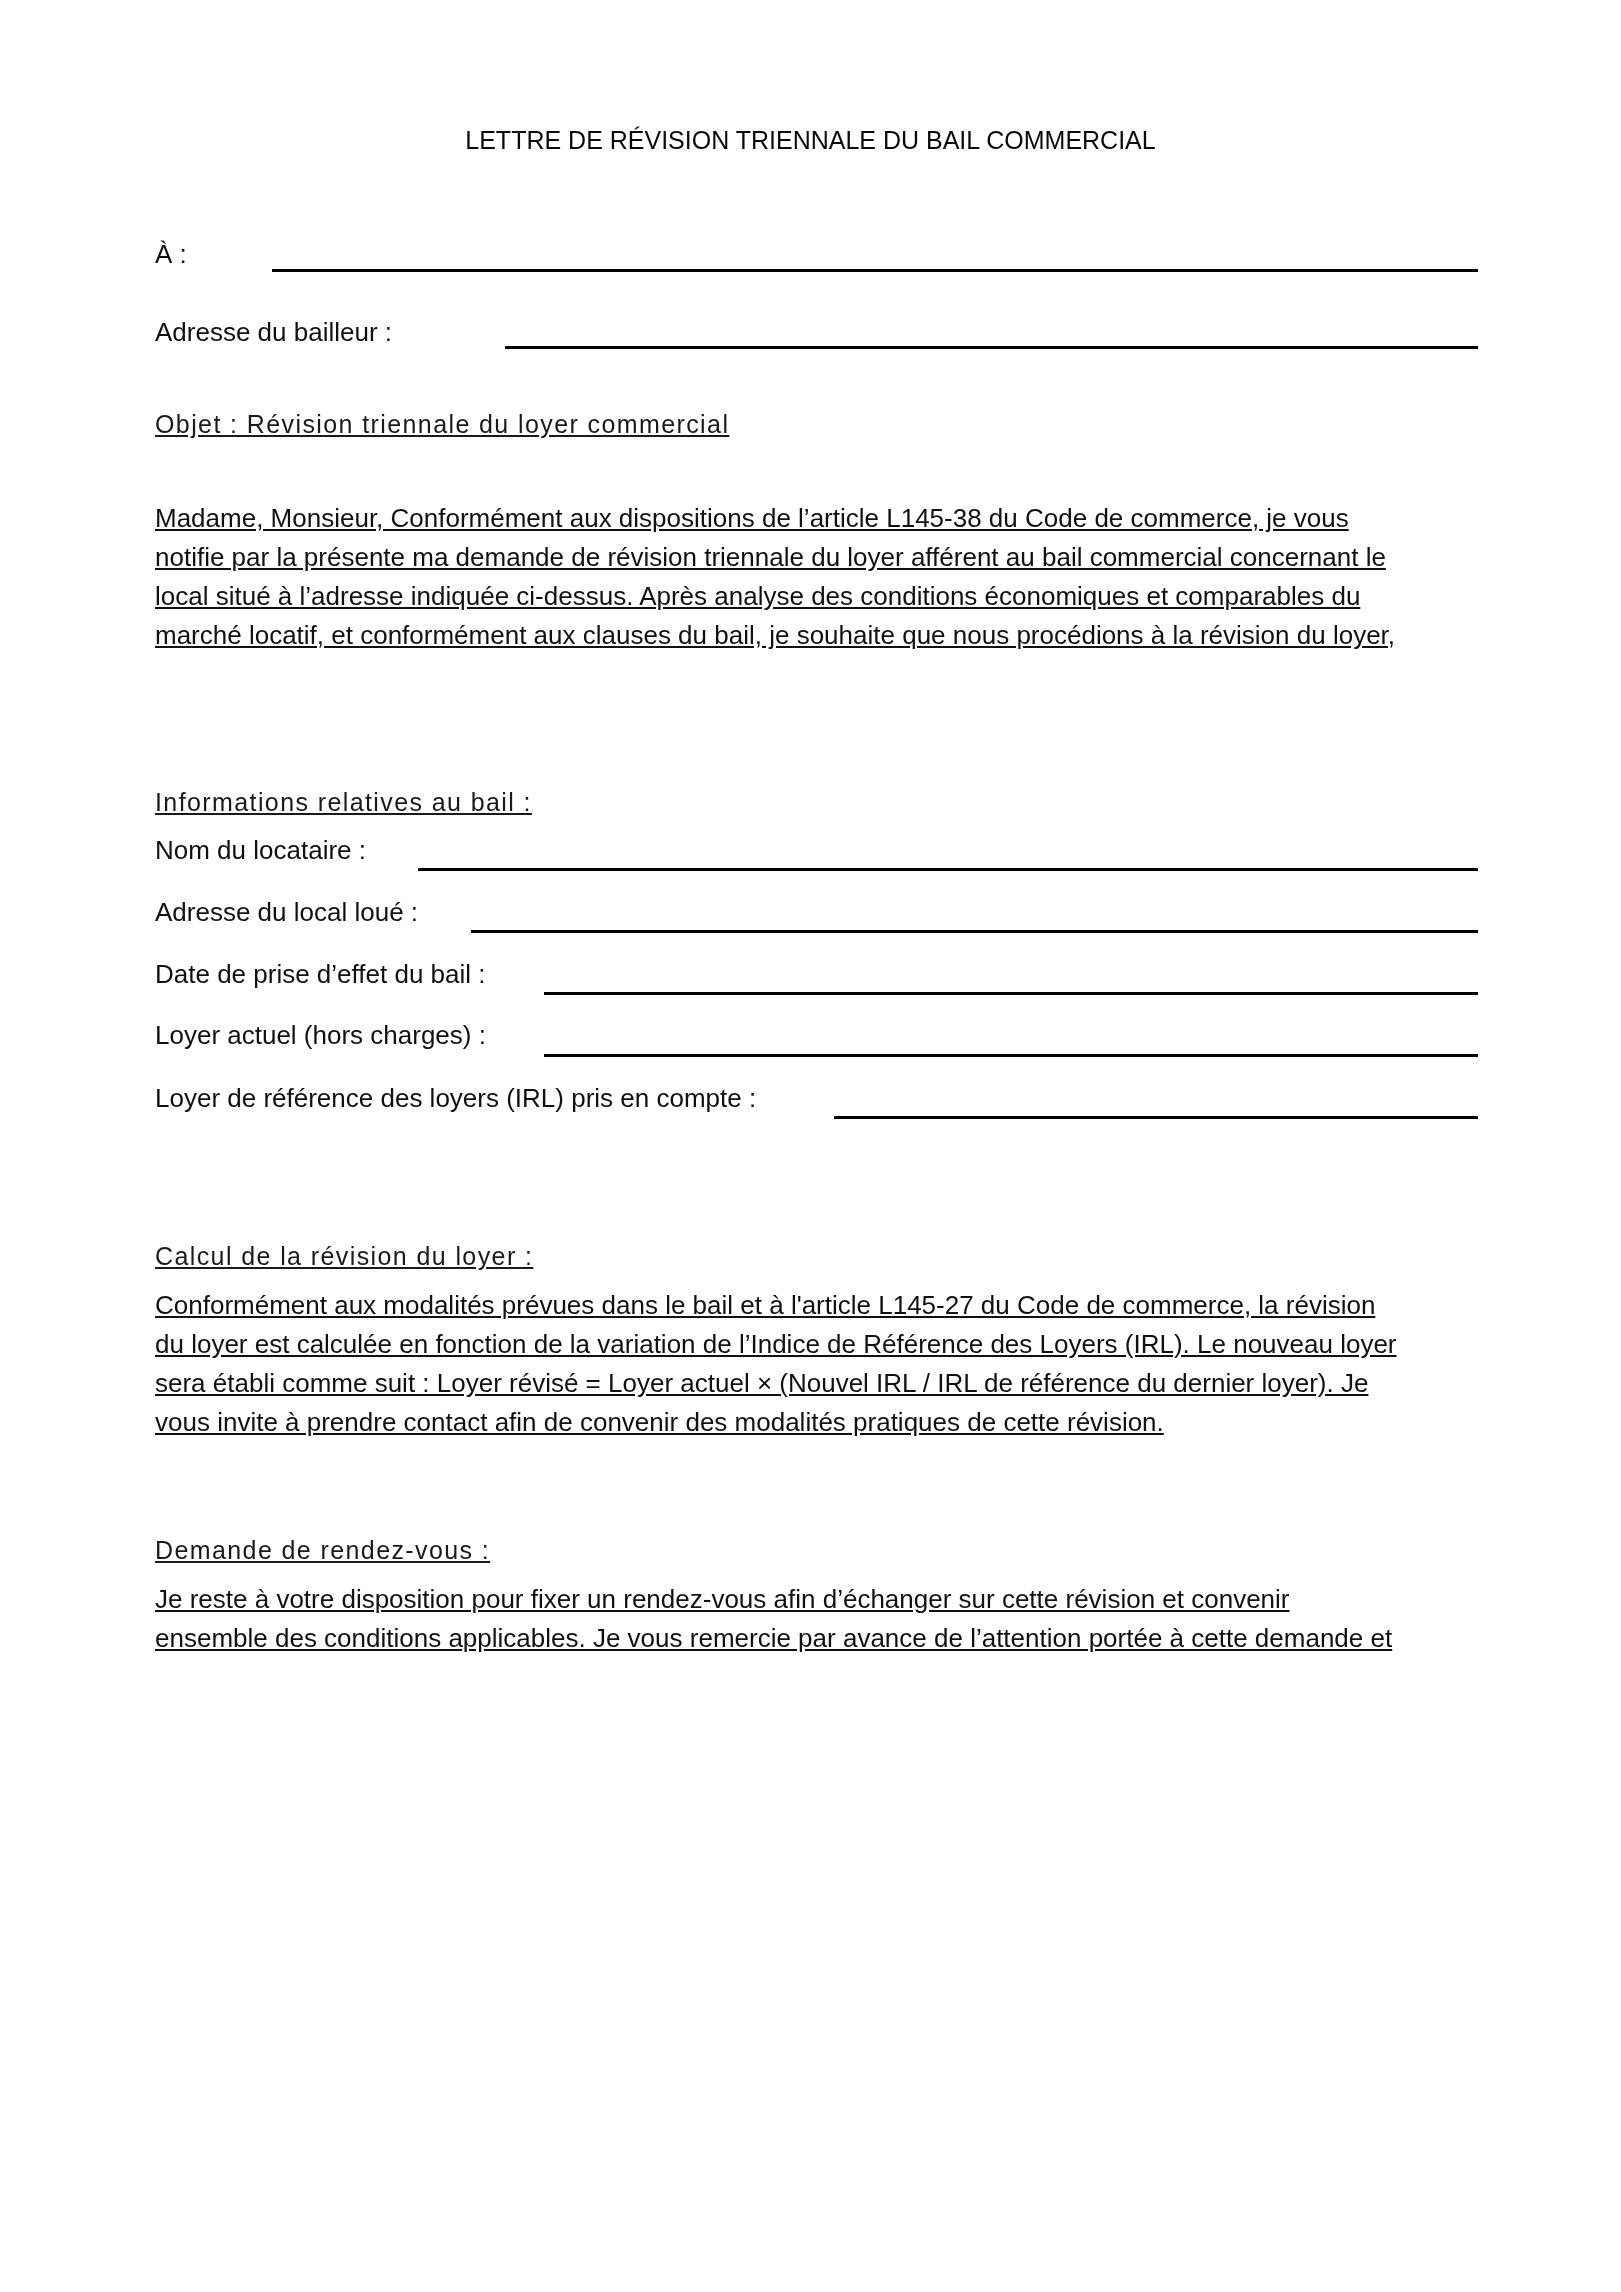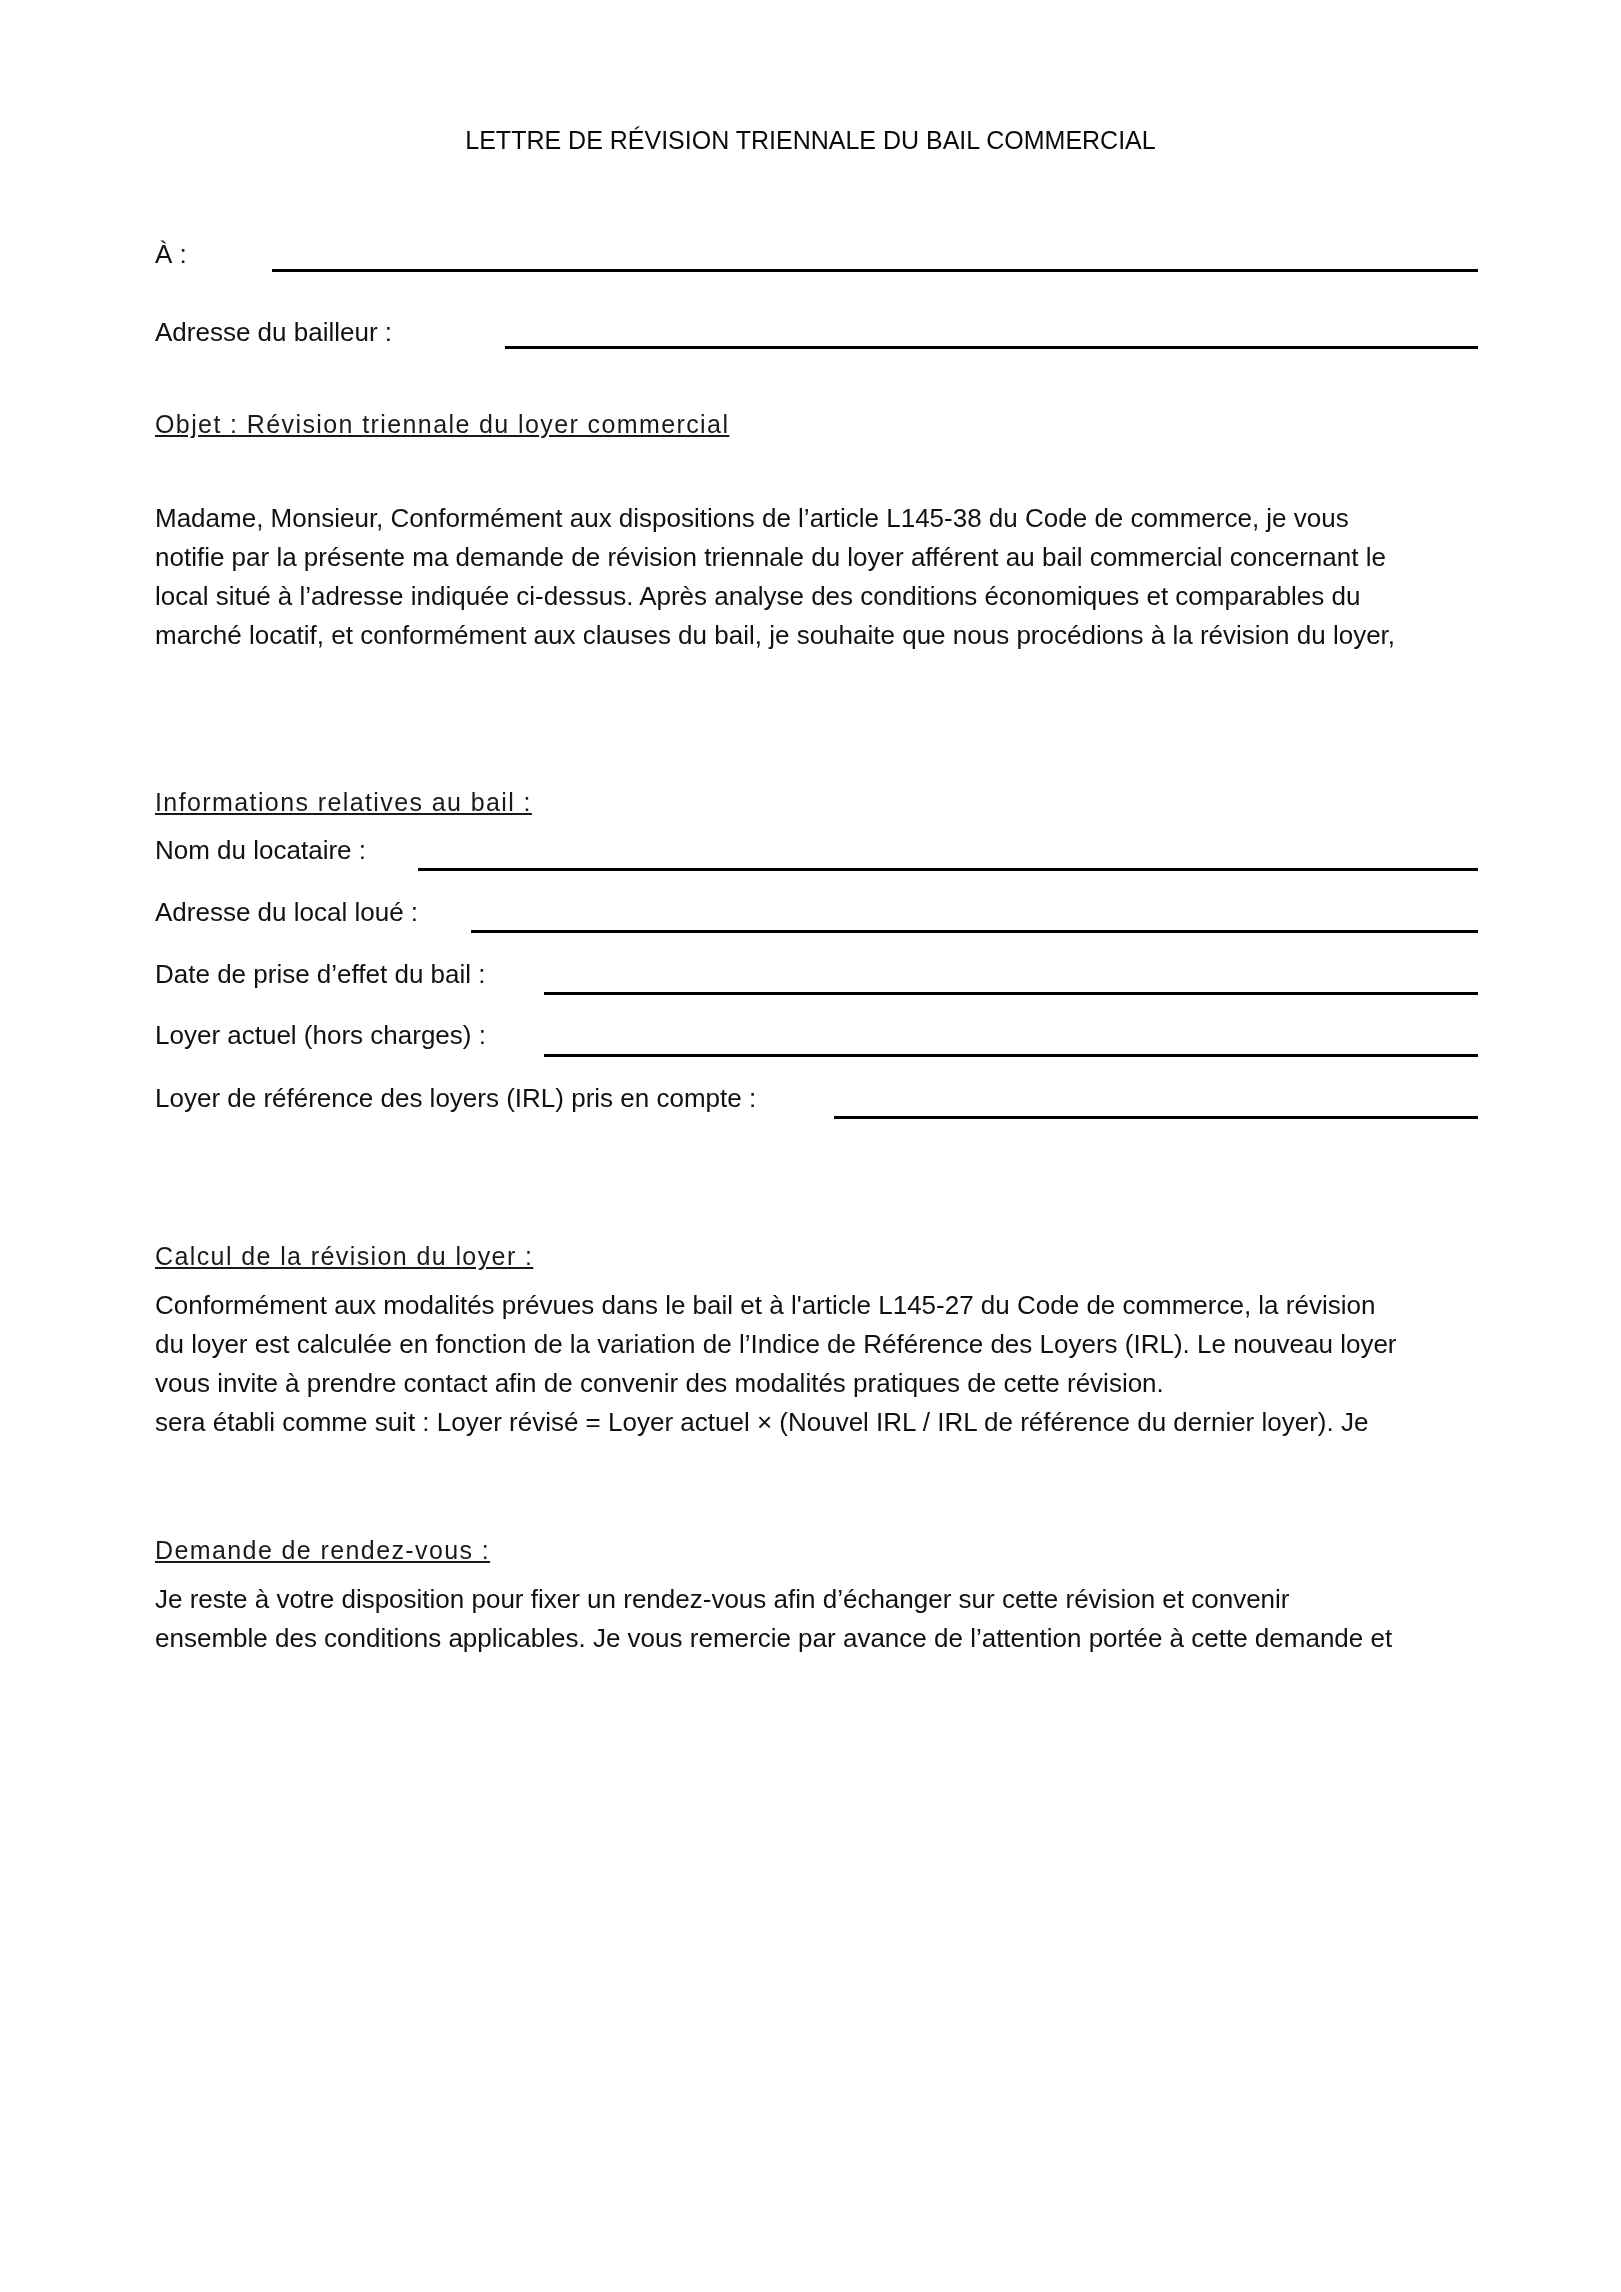--- a/index.html
+++ b/index.html
@@ -4,21 +4,21 @@
 <style>
   html, body { margin:0; padding:0; background:#ffffff; }
   body { width:1621px; height:2293px; position:relative; overflow:hidden;
          font-family:"Liberation Sans", sans-serif; color:#111111; }
   .abs { position:absolute; white-space:nowrap; }
   .title { left:0; width:1621px; text-align:center; top:116px; font-size:25px; line-height:49px; color:#0a0a0a; }
   .label { font-size:26px; line-height:31px; left:155px; }
   .heading { font-size:25px; line-height:31px; left:155px; letter-spacing:1.4px; color:#1a1a1a;text-decoration:underline; }
   .rule { position:absolute; height:2.9px; background:#000; right:143px; }
   .para { position:absolute; left:155px; width:1333px; font-size:26px; line-height:39px; }
-  .para .ln { display:block; white-space:nowrap; }
+  .para .ln { display:block; white-space:nowrap;text-decoration:underline; }
 </style>
 </head>
 <body>
 
 <div class="abs title">LETTRE DE RÉVISION TRIENNALE DU BAIL COMMERCIAL</div>
 
 <div class="abs label" style="top:239px">À :</div>
 <div class="rule" style="left:272px; top:269px"></div>
 
 <div class="abs label" style="top:317px">Adresse du bailleur :</div>
@@ -47,22 +47,22 @@
 <div class="abs label" style="top:1020px">Loyer actuel (hors charges) :</div>
 <div class="rule" style="left:544px; top:1054px"></div>
 
 <div class="abs label" style="top:1083px">Loyer de référence des loyers (IRL) pris en compte :</div>
 <div class="rule" style="left:834px; top:1116px"></div>
 
 <div class="abs heading" style="top:1241px">Calcul de la révision du loyer :</div>
 <div class="para" style="top:1286px">
   <span class="ln">Conformément aux modalités prévues dans le bail et à l'article L145-27 du Code de commerce, la révision</span>
   <span class="ln">du loyer est calculée en fonction de la variation de l’Indice de Référence des Loyers (IRL). Le nouveau loyer</span>
+  <span class="ln">sera établi comme suit : Loyer révisé = Loyer actuel × (Nouvel IRL / IRL de référence du dernier loyer). Je</span>
   <span class="ln">vous invite à prendre contact afin de convenir des modalités pratiques de cette révision.</span>
-  <span class="ln">sera établi comme suit : Loyer révisé = Loyer actuel × (Nouvel IRL / IRL de référence du dernier loyer). Je</span>
 </div>
 
 <div class="abs heading" style="top:1535px">Demande de rendez-vous :</div>
 <div class="para" style="top:1580px">
   <span class="ln">Je reste à votre disposition pour fixer un rendez-vous afin d’échanger sur cette révision et convenir</span>
   <span class="ln">ensemble des conditions applicables. Je vous remercie par avance de l’attention portée à cette demande et</span>
 </div>
 
 
 </body></html>

